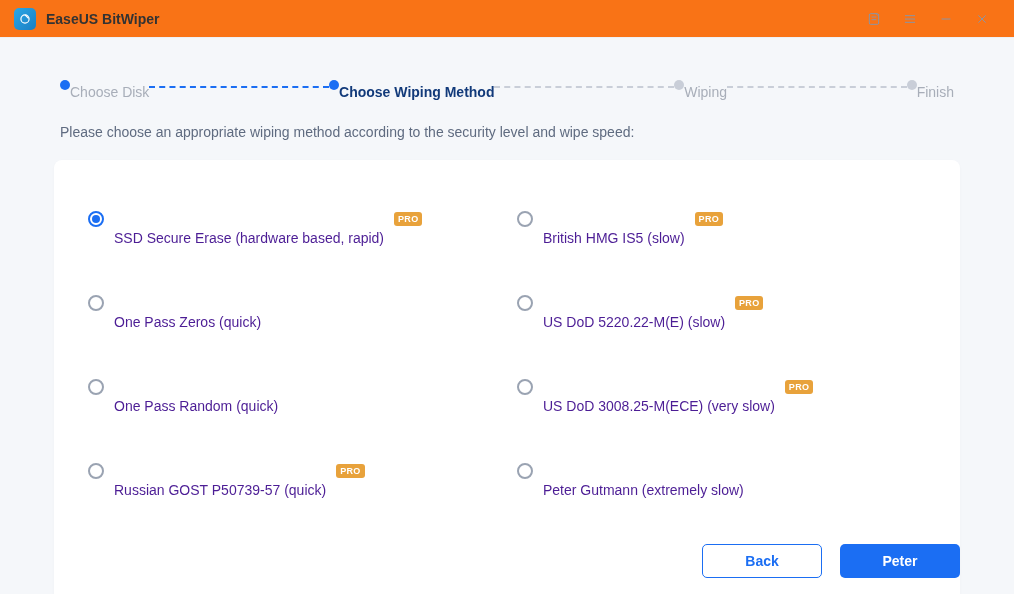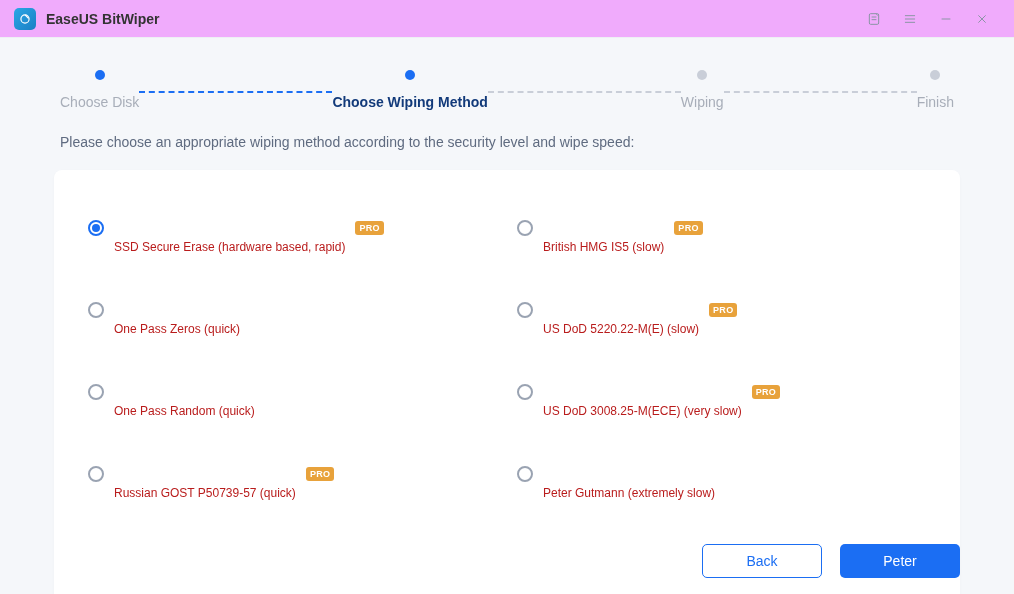--- a/index.html
+++ b/index.html
@@ -9,21 +9,21 @@
       font-family: -apple-system, BlinkMacSystemFont, "Segoe UI", Arial, sans-serif;
     }
     body {
       width: 1014px;
       height: 594px;
       background: #f5f7fa;
       overflow: hidden;
     }
     .titlebar {
       height: 38px;
-      background: #f0abfc;
+      background: #f97316;
       display: flex;
       align-items: center;
       padding: 0 14px;
       border-bottom: 1px solid #eef0f4;
     }
     .app-icon {
       width: 22px;
       height: 22px;
       background: linear-gradient(135deg, #2aa7e6, #1a7fc4);
       border-radius: 5px;
@@ -68,21 +68,21 @@
     }
     .title-icon svg { width: 16px; height: 16px; stroke: currentColor; }
 
     .stepper {
       display: flex;
       align-items: center;
       padding: 32px 60px 0 60px;
     }
     .step {
       display: flex;
-      flex-direction: column;
+      flex-direction: row;
       align-items: center;
       position: relative;
     }
     .step-dot {
       width: 10px;
       height: 10px;
       border-radius: 50%;
       background: #c9ced8;
     }
     .step-dot.active { background: #1b6ef3; }
@@ -137,22 +137,22 @@
     .radio.selected { border-color: #1b6ef3; }
     .radio.selected::after {
       content: "";
       position: absolute;
       top: 2px; left: 2px;
       width: 8px; height: 8px;
       background: #1b6ef3;
       border-radius: 50%;
     }
     .option-label {
-      font-size: 12px;
-      color: #b91c1c;
+      font-size: 14px;
+      color: #4c1d95;
       margin-top: 38px;
     }
     .pro-badge {
       background: #e8a23b;
       color: #fff;
       font-size: 9px;
       font-weight: 700;
       padding: 2px 4px;
       border-radius: 3px;
       letter-spacing: 0.3px;
@@ -163,21 +163,21 @@
       bottom: 16px;
       right: 54px;
       display: flex;
       gap: 18px;
     }
     .btn {
       width: 120px;
       height: 34px;
       border-radius: 5px;
       font-size: 14px;
-      font-weight: 400;
+      font-weight: 700;
       cursor: pointer;
       display: flex;
       align-items: center;
       justify-content: center;
     }
     .btn-secondary {
       background: #fff;
       color: #1b6ef3;
       border: 1.5px solid #1b6ef3;
     }

